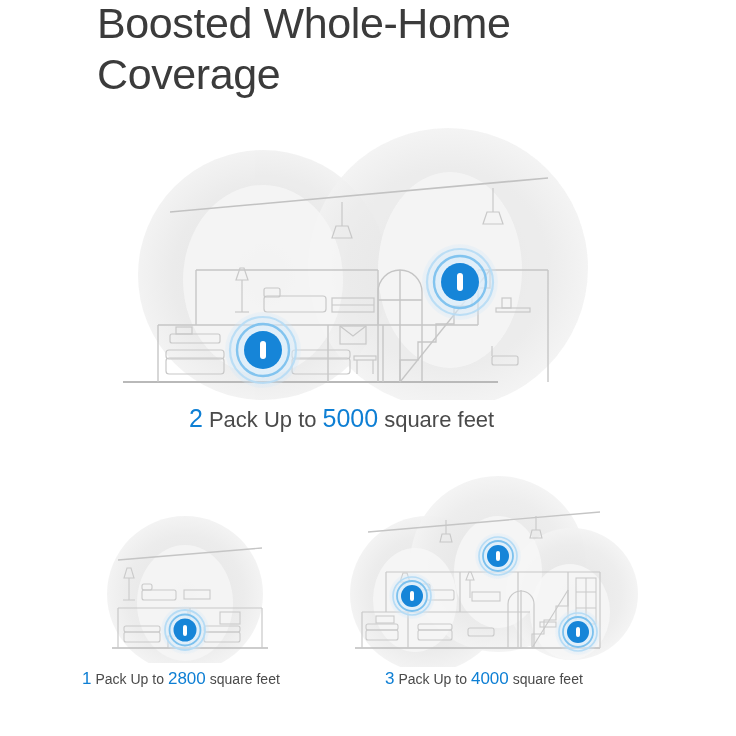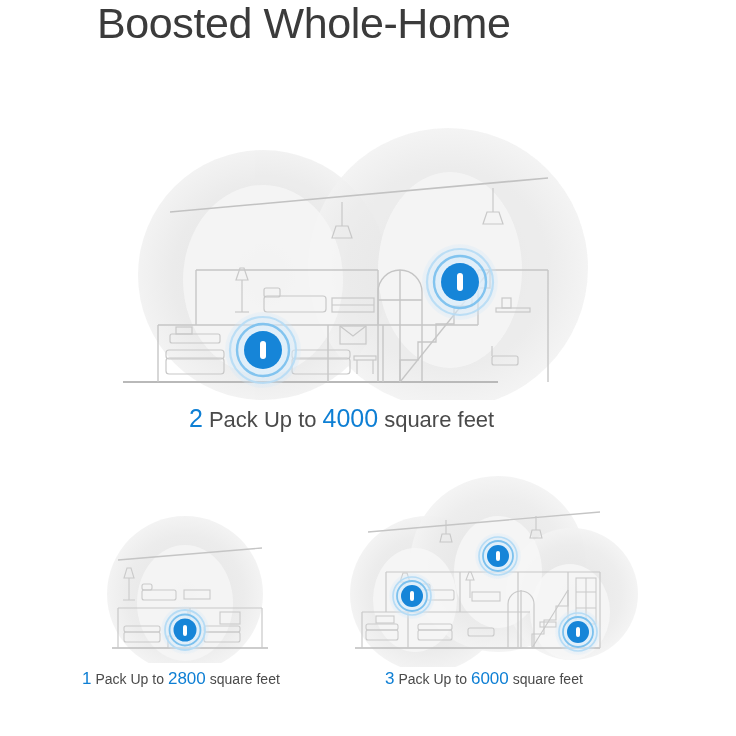--- a/index.html
+++ b/index.html
@@ -97,20 +97,21 @@
   .sp { display: inline-block; width: 6px; }
   .sp-sm { display: inline-block; width: 4px; }
 </style>
 </head>
 <body>
 
 <div id="page">
 
   <div class="heading">
     <div>Boosted Whole-Home</div>
+    <div>Coverage</div>
   </div>
 
   <div class="scene" id="scene-2pack">
     <svg width="540" height="280" viewBox="0 0 540 280" xmlns="http://www.w3.org/2000/svg">
       <defs>
         <radialGradient id="bubbleA" cx="50%" cy="50%" r="50%">
           <stop offset="0%" stop-color="#e2e2e2" stop-opacity="1"></stop>
           <stop offset="72%" stop-color="#eaeaea" stop-opacity="1"></stop>
           <stop offset="100%" stop-color="#f2f2f2" stop-opacity="1"></stop>
         </radialGradient>
@@ -240,21 +241,21 @@
         <rect x="379" y="153" width="6" height="18" rx="3" fill="#ffffff"></rect>
       </g>
     </svg>
   </div>
 
   <div class="caption" id="caption-2pack">
     <span class="num big">2</span>
     <span class="sp"></span>
     <span class="word small">Pack Up to</span>
     <span class="sp"></span>
-    <span class="num big">4000</span>
+    <span class="num big">5000</span>
     <span class="sp"></span>
     <span class="word small">square feet</span>
   </div>
 
   <div class="scene" id="scene-1pack">
     <svg width="230" height="165" viewBox="0 0 230 165" xmlns="http://www.w3.org/2000/svg">
       <defs>
         <radialGradient id="bubbleB" cx="50%" cy="50%" r="50%">
           <stop offset="0%" stop-color="#e4e4e4"></stop>
           <stop offset="75%" stop-color="#ececec"></stop>
@@ -416,18 +417,18 @@
         <rect x="276" y="155" width="4" height="10" rx="2" fill="#ffffff"></rect>
       </g>
     </svg>
   </div>
 
   <div class="caption" id="caption-3pack">
     <span class="num big">3</span>
     <span class="sp-sm"></span>
     <span class="word small">Pack Up to</span>
     <span class="sp-sm"></span>
-    <span class="num big">6000</span>
+    <span class="num big">4000</span>
     <span class="sp-sm"></span>
     <span class="word small">square feet</span>
   </div>
 
 </div>
 
 </body></html>

